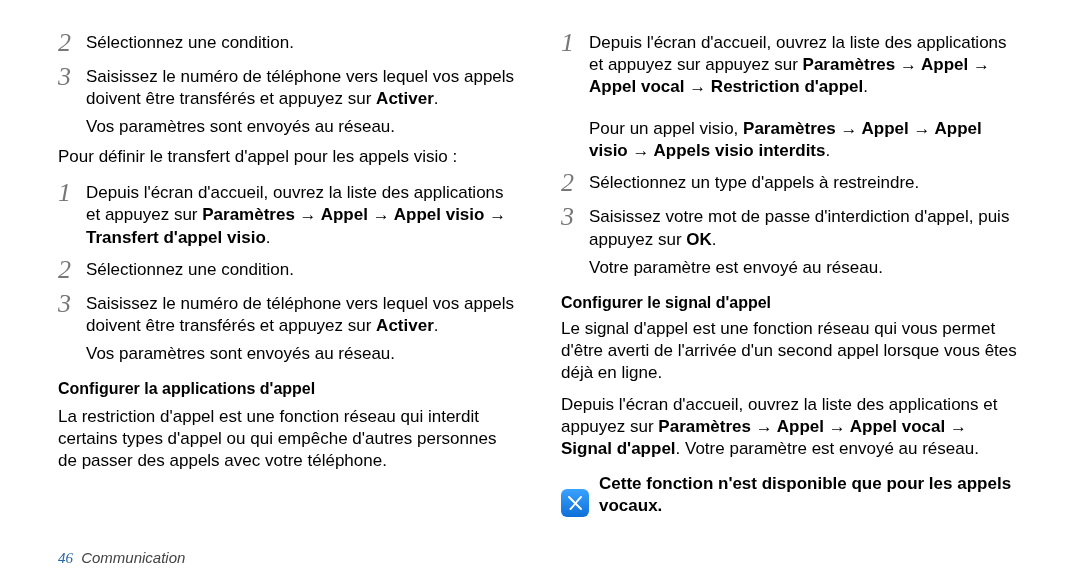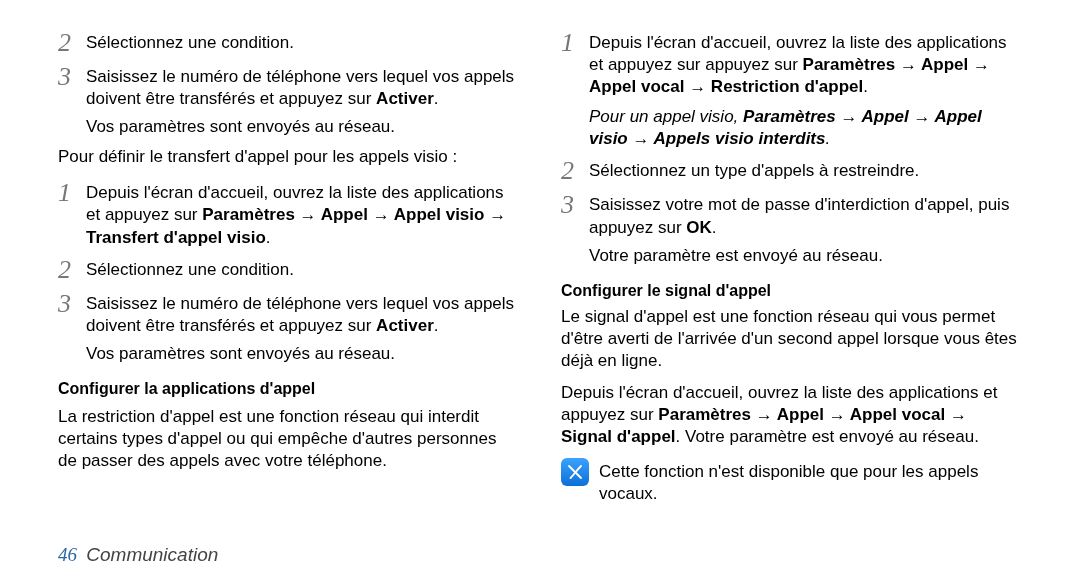--- a/index.html
+++ b/index.html
@@ -53,42 +53,43 @@
   .subheading {
     font-weight: bold;
     font-size: 16px;
     margin-top: 14px;
     margin-bottom: 4px;
   }
   b { font-weight: bold; }
 
   .note-row {
     display: flex;
-    align-items: flex-start;
+    align-items: flex-end;
     margin-top: 10px;
+    font-weight: bold;
   }
   .note-icon {
     width: 28px;
     height: 28px;
     border-radius: 6px;
     background: linear-gradient(#3aa2ff,#0d6fd8);
     display: flex;
     align-items: center;
     justify-content: center;
     flex: none;
     margin-right: 10px;
   }
   .note-icon svg { width: 18px; height: 18px; }
   .note-body { flex: 1; padding-top: 3px; }
 
   .footer {
     position: absolute;
     left: 58px;
     bottom: 18px;
-    font-size: 19px;
+    font-size: 15px;
   }
   .footer .pagenum {
     color: #2a66a5;
     font-style: italic;
     font-family: Georgia, serif;
     margin-right: 4px;
   }
   .footer .section {
     color: #444;
     font-style: italic;
@@ -139,21 +140,21 @@
     <div class="subheading">Configurer la applications d'appel</div>
     <div class="plain-para" style="margin-top:6px;">La restriction d'appel est une fonction réseau qui interdit certains types d'appel ou qui empêche d'autres personnes de passer des appels avec votre téléphone.</div>
   </div>
 
   <div class="col">
 
     <div class="step">
       <div class="step-num">1</div>
       <div class="step-body">
         <span>Depuis l'écran d'accueil, ouvrez la liste des applications et appuyez sur  appuyez sur </span><b>Paramètres → Appel → Appel vocal → Restriction d'appel</b><span>.</span>
-        <div style="margin-top:8px;font-style:italic;">
+        <div style="margin-top:20px;">
           <span>Pour un appel visio,  </span><b>Paramètres → Appel → Appel visio → Appels visio interdits</b><span>.</span>
         </div>
       </div>
     </div>
 
     <div class="step">
       <div class="step-num">2</div>
       <div class="step-body">Sélectionnez un type d'appels à restreindre.</div>
     </div>
 

